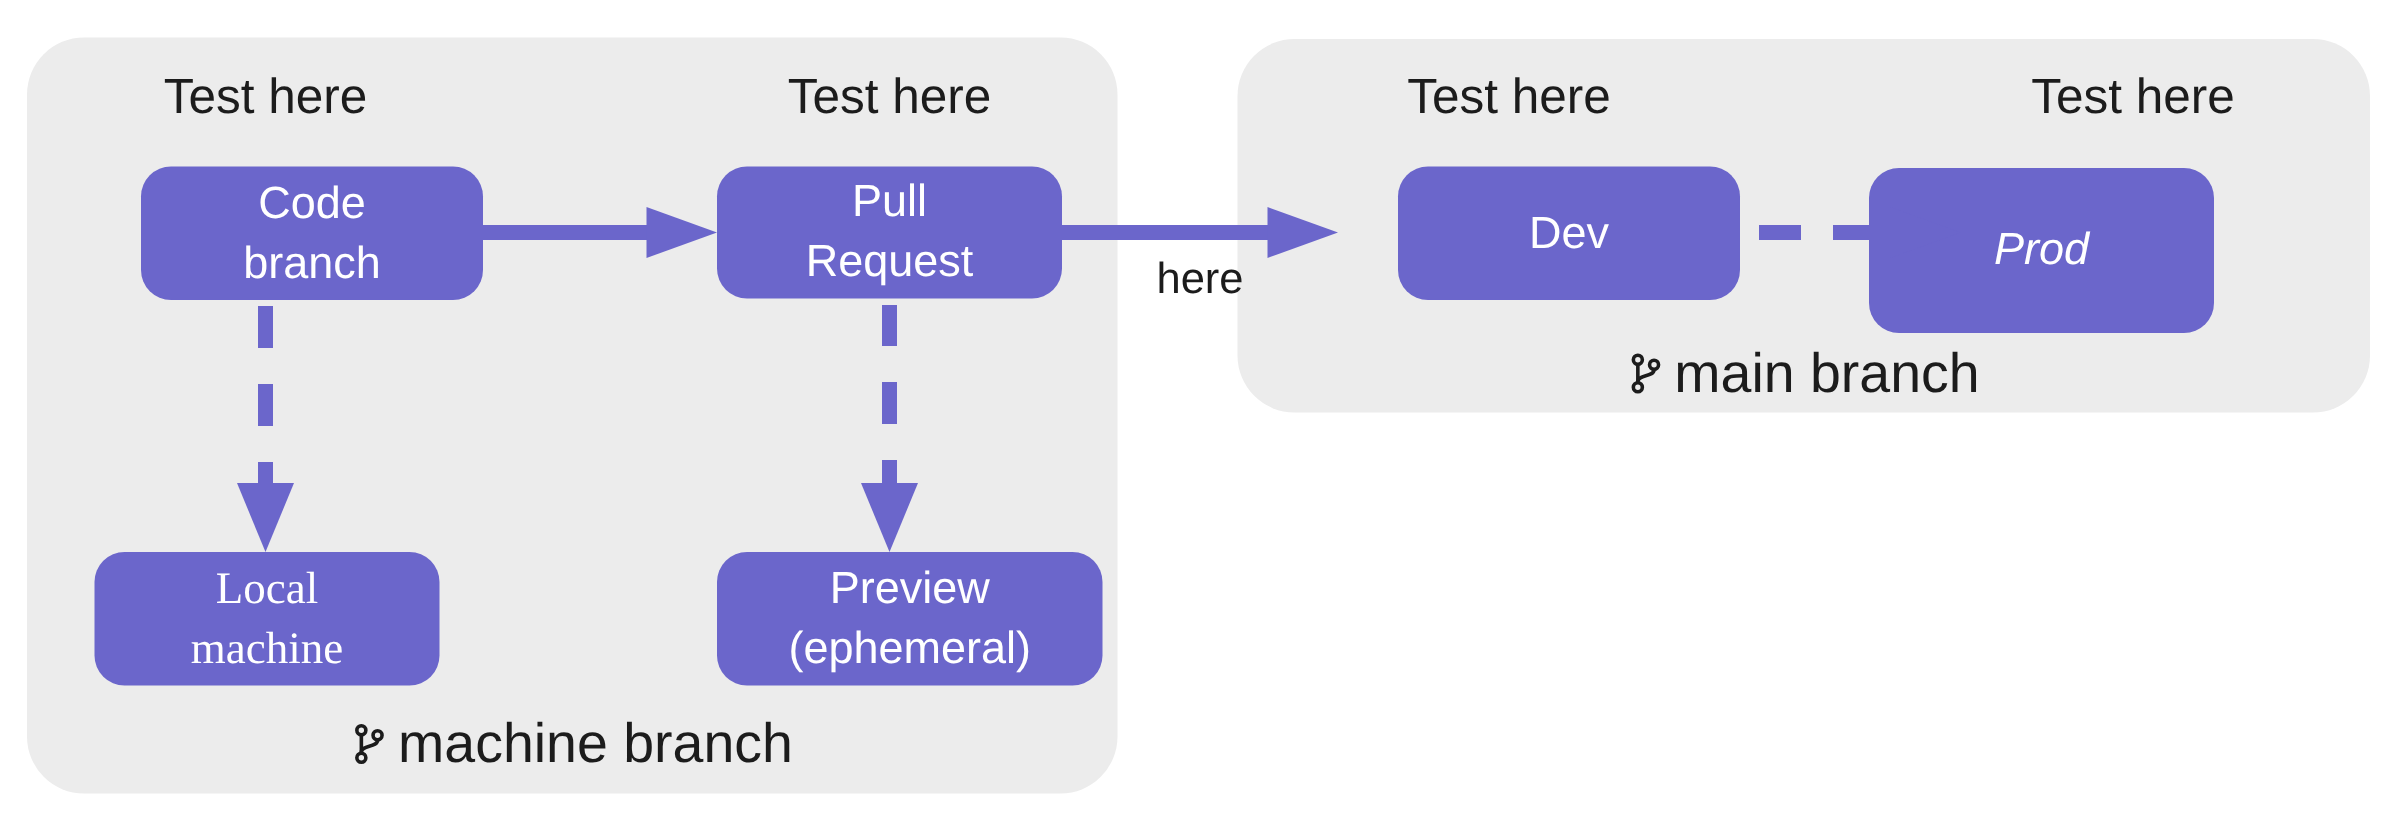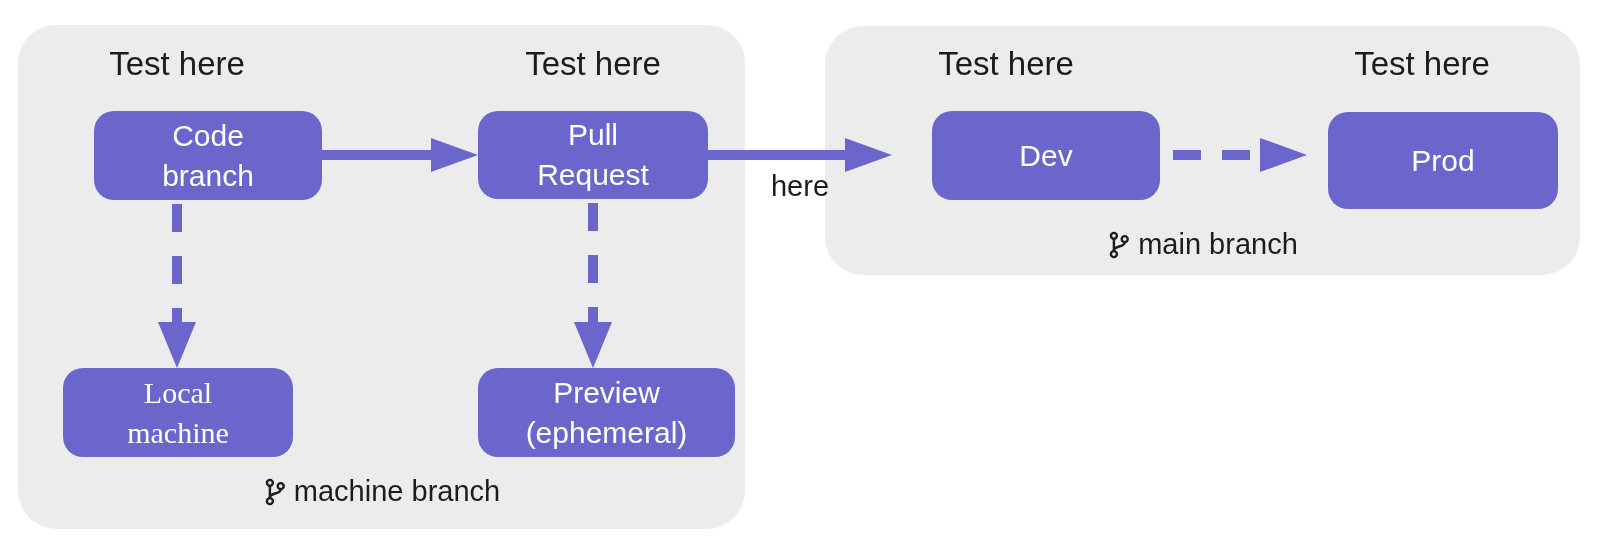--- a/index.html
+++ b/index.html
@@ -67,21 +67,21 @@
     text-align: center;
     font-size: 29px;
     color: var(--ink);
   }
   .branch-label {
     position: absolute;
     display: flex;
     align-items: center;
     justify-content: center;
     gap: 7px;
-    font-size: 29px;
+    font-size: 37px;
     color: var(--ink);
   }
   .branch-label svg { display: block; }
 </style>
 </head>
 <body>
 
 <div class="stage" style="--accent: #6b66cb; --panel: #ececec; --ink: #1c1c1c;">
 
   <div class="panel" style="left:18px; top:25px; width:727px; height:504px;"></div>
@@ -94,21 +94,21 @@
 
   <div class="node" style="left:63px; top:111px; width:228px; height:89px;margin-left:31px;">Code
 branch</div>
   <div class="node" style="left:478px; top:111px; width:230px; height:88px;">Pull
 Request</div>
   <div class="node" style="left:63px; top:368px; width:230px; height:89px;font-family:Liberation Serif, serif;">Local
 machine</div>
   <div class="node" style="left:478px; top:368px; width:257px; height:89px;">Preview
 (ephemeral)</div>
   <div class="node" style="left:892px; top:111px; width:228px; height:89px;margin-left:40px;">Dev</div>
-  <div class="node" style="left:1328px; top:112px; width:230px; height:97px;">Prod</div>
+  <div class="node" style="left:1246px; top:112px; width:230px; height:110px;font-style:italic;">Prod</div>
 
   <div class="line-h" style="left:290px; top:150px; width:145px;"></div>
   <div class="head-right" style="left:431px; top:138px;"></div>
 
   <div class="line-h" style="left:708px; top:150px; width:140px;"></div>
   <div class="head-right" style="left:845px; top:138px;"></div>
   <div class="edge-label" style="left:708px; top:170px; width:184px;">here</div>
 
   <div class="line-h dashed" style="left:1124px; top:150px; width:133px;"></div>
   <div class="head-right" style="left:1260px; top:138px;"></div>

